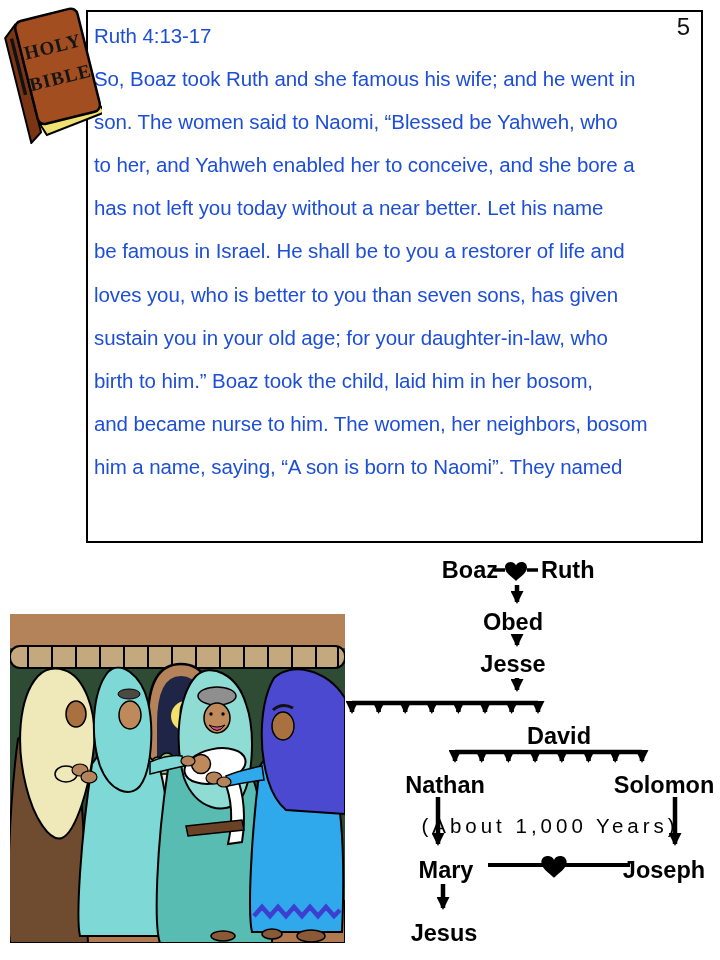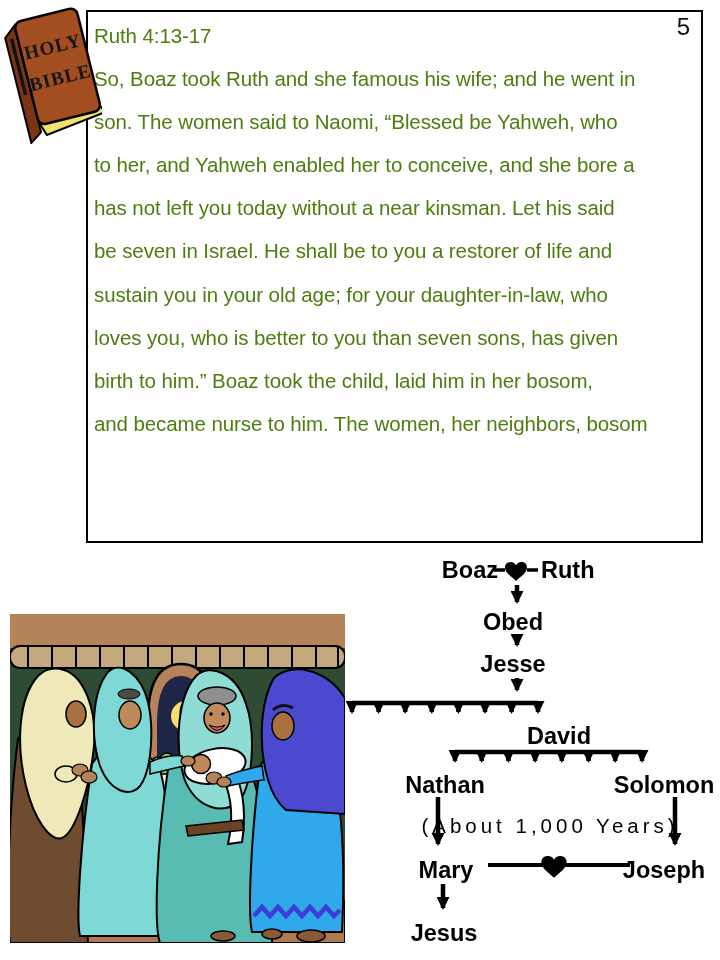--- a/index.html
+++ b/index.html
@@ -7,21 +7,21 @@
     position:relative; width:720px; height:960px; background:#ffffff;
     font-family:"Liberation Sans", sans-serif; overflow:hidden;
   }
   
   .textbox {
     position:absolute; left:86px; top:10px; width:617px; height:533px;
     box-sizing:border-box; border:2px solid #000; background:#fff;
     padding:2px 4px 0 6px; overflow:hidden;
   }
   .line {
-    font-size:20.5px; line-height:43.1px; color:#4d7c0f; white-space:nowrap;
+    font-size:20.5px; line-height:43.1px; color:#1d4ed8; white-space:nowrap;
     letter-spacing:-0.1px;
   }
   .pagenum {
     position:absolute; top:1px; right:11px; font-size:24px; color:#111;
     line-height:1.2;
   }
   .bible { position:absolute; left:2px; top:2px; z-index:5; }
   .bible-title { font-family:"Liberation Serif", serif; font-weight:bold; font-size:19px; letter-spacing:1px; }
   .illu { position:absolute; left:10px; top:614px; }
   .tree { position:absolute; left:345px; top:550px; }
@@ -33,26 +33,27 @@
 <body>
 
 <div class="slide">
 
   <div class="textbox">
     <div class="pagenum">5</div>
     <div class="line">Ruth 4:13-17</div>
     <div class="line">So, Boaz took Ruth and she famous his wife; and he went in</div>
     <div class="line">son. The women said to Naomi, “Blessed be Yahweh, who</div>
     <div class="line">to her, and Yahweh enabled her to conceive, and she bore a</div>
-    <div class="line">has not left you today without a near kinsman. Let his said</div>
-    <div class="line">be seven in Israel. He shall be to you a restorer of life and</div>
+    <div class="line">has not left you today without a near better. Let his name</div>
+    <div class="line">be famous in Israel. He shall be to you a restorer of life and</div>
+    <div class="line">loves you, who is better to you than seven sons, has given</div>
     <div class="line">sustain you in your old age; for your daughter-in-law, who</div>
-    <div class="line">loves you, who is better to you than seven sons, has given</div>
     <div class="line">birth to him.” Boaz took the child, laid him in her bosom,</div>
     <div class="line">and became nurse to him. The women, her neighbors, bosom</div>
+    <div class="line">him a name, saying, “A son is born to Naomi”. They named</div>
   </div>
 
   <svg class="bible" width="100" height="142" viewBox="0 0 100 142">
     <g transform="rotate(-14 50 75)">
       <polygon points="14,26 26,16 26,126 14,134" stroke="#000" stroke-width="2" fill="#7B3514"></polygon>
       <line x1="20" y1="28" x2="20" y2="86" stroke="#111" stroke-width="3.5"></line>
       <polygon points="27,118 89,113 93,122 31,130" stroke="#000" stroke-width="2" fill="#EFE273"></polygon>
       <rect x="26" y="13" width="64" height="106" rx="7" stroke="#000" stroke-width="2.5" fill="#A24E21"></rect>
       <text x="58" y="52" text-anchor="middle" fill="#151515" class="bible-title">HOLY</text>
       <text x="58" y="84" text-anchor="middle" fill="#151515" class="bible-title">BIBLE</text>

